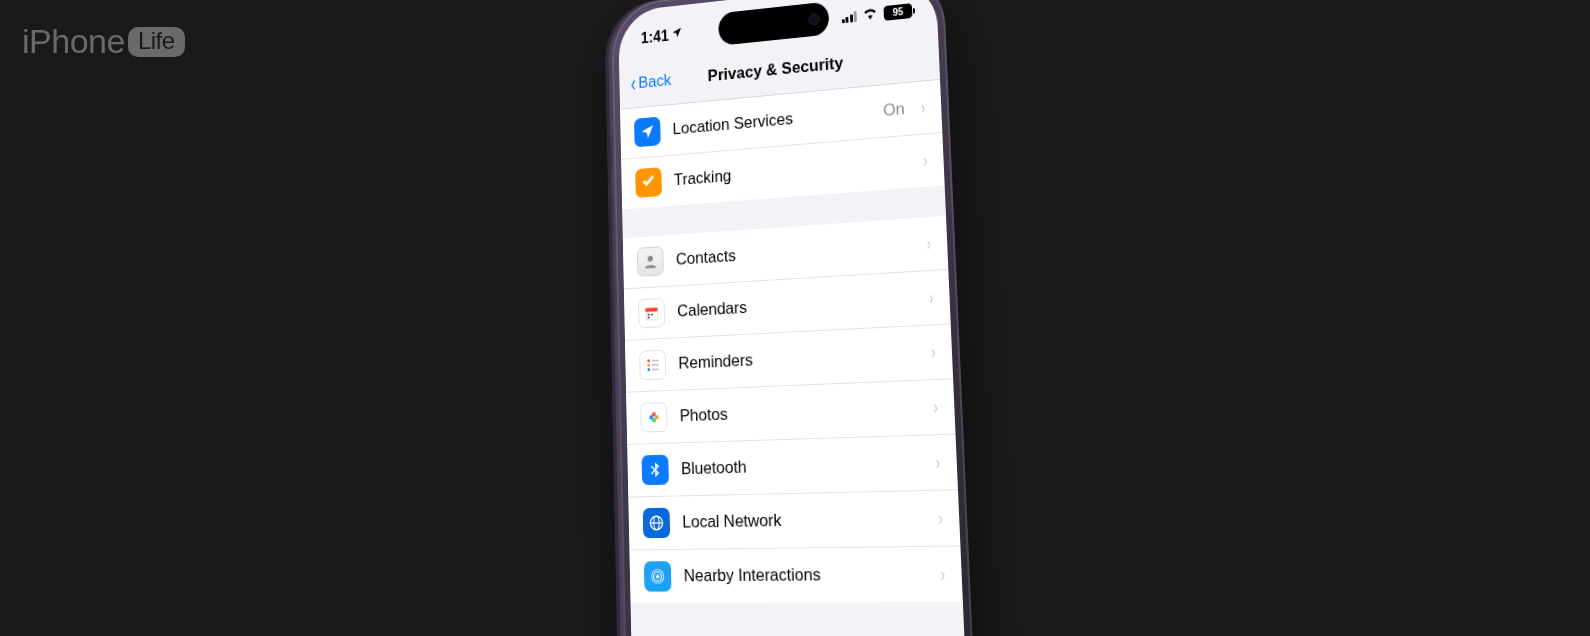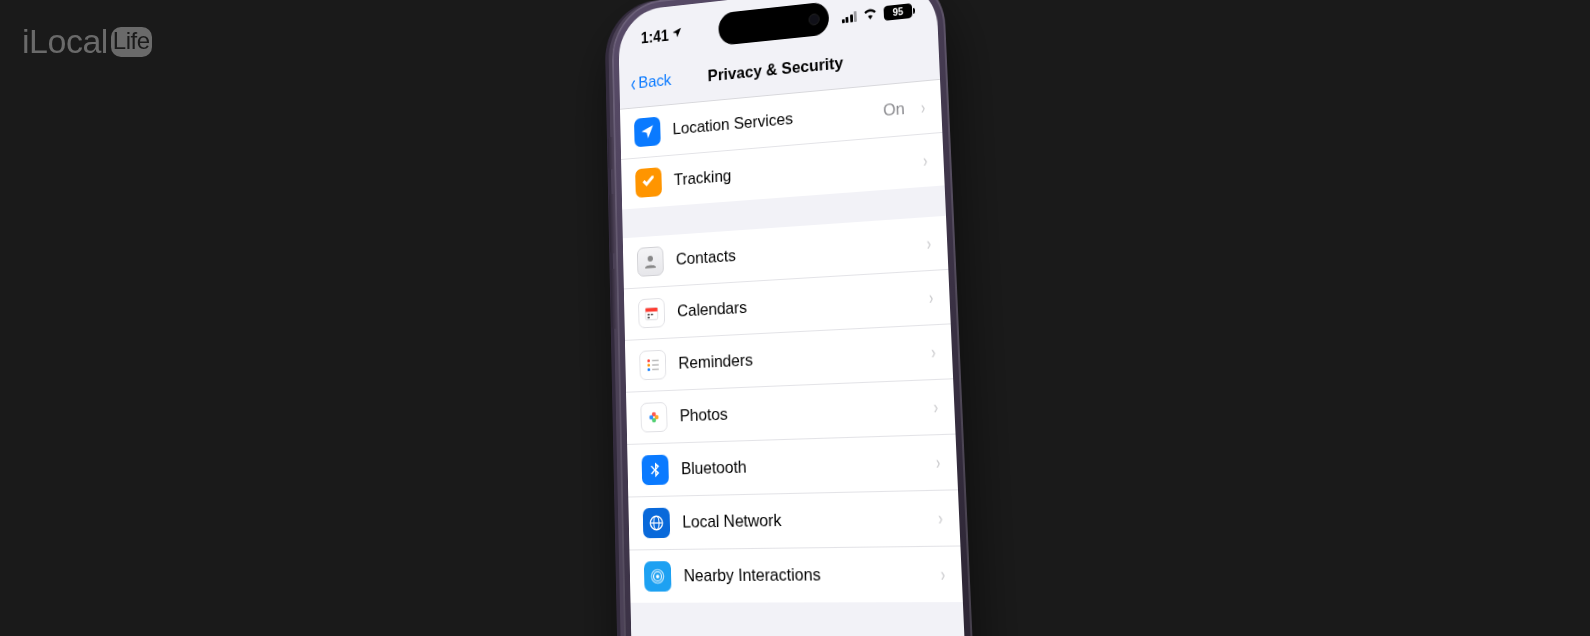--- a/index.html
+++ b/index.html
@@ -26,21 +26,21 @@
   }
   .logo .brand-i { font-style: normal; font-weight: 300; }
   .logo .brand-phone { font-weight: 300; }
   .logo .brand-box {
     display: inline-flex;
     align-items: center;
     justify-content: center;
     background: #6a6a6a;
     color: #1a1a1a;
     border-radius: 10px;
-    padding: 2px 2px 4px;
+    padding: 2px 10px 4px;
     font-size: 24px;
     font-weight: 500;
     margin-left: 3px;
     line-height: 1;
   }
 
   
   .stage {
     position: absolute;
     left: 50%;
@@ -187,21 +187,21 @@
   .bg-white{background:#fff;border:0.5px solid #e0e0e4;}
   .bg-blue2{background:#0a7aff;}
   .bg-blue3{background:#0969da;}
   .bg-sky{background:#1da1f2;}
 </style>
 </head>
 <body>
 
 <div class="logo">
   <span class="brand-i">i</span>
-    <span class="brand-phone">Local</span>
+    <span class="brand-phone">Phone</span>
   <span class="brand-box">Life</span>
 </div>
 
 <div class="stage">
   <div class="tilt">
     <div class="phone">
       <div class="side-btn side-mute"></div>
       <div class="side-btn side-vol-up"></div>
       <div class="side-btn side-vol-down"></div>
 

